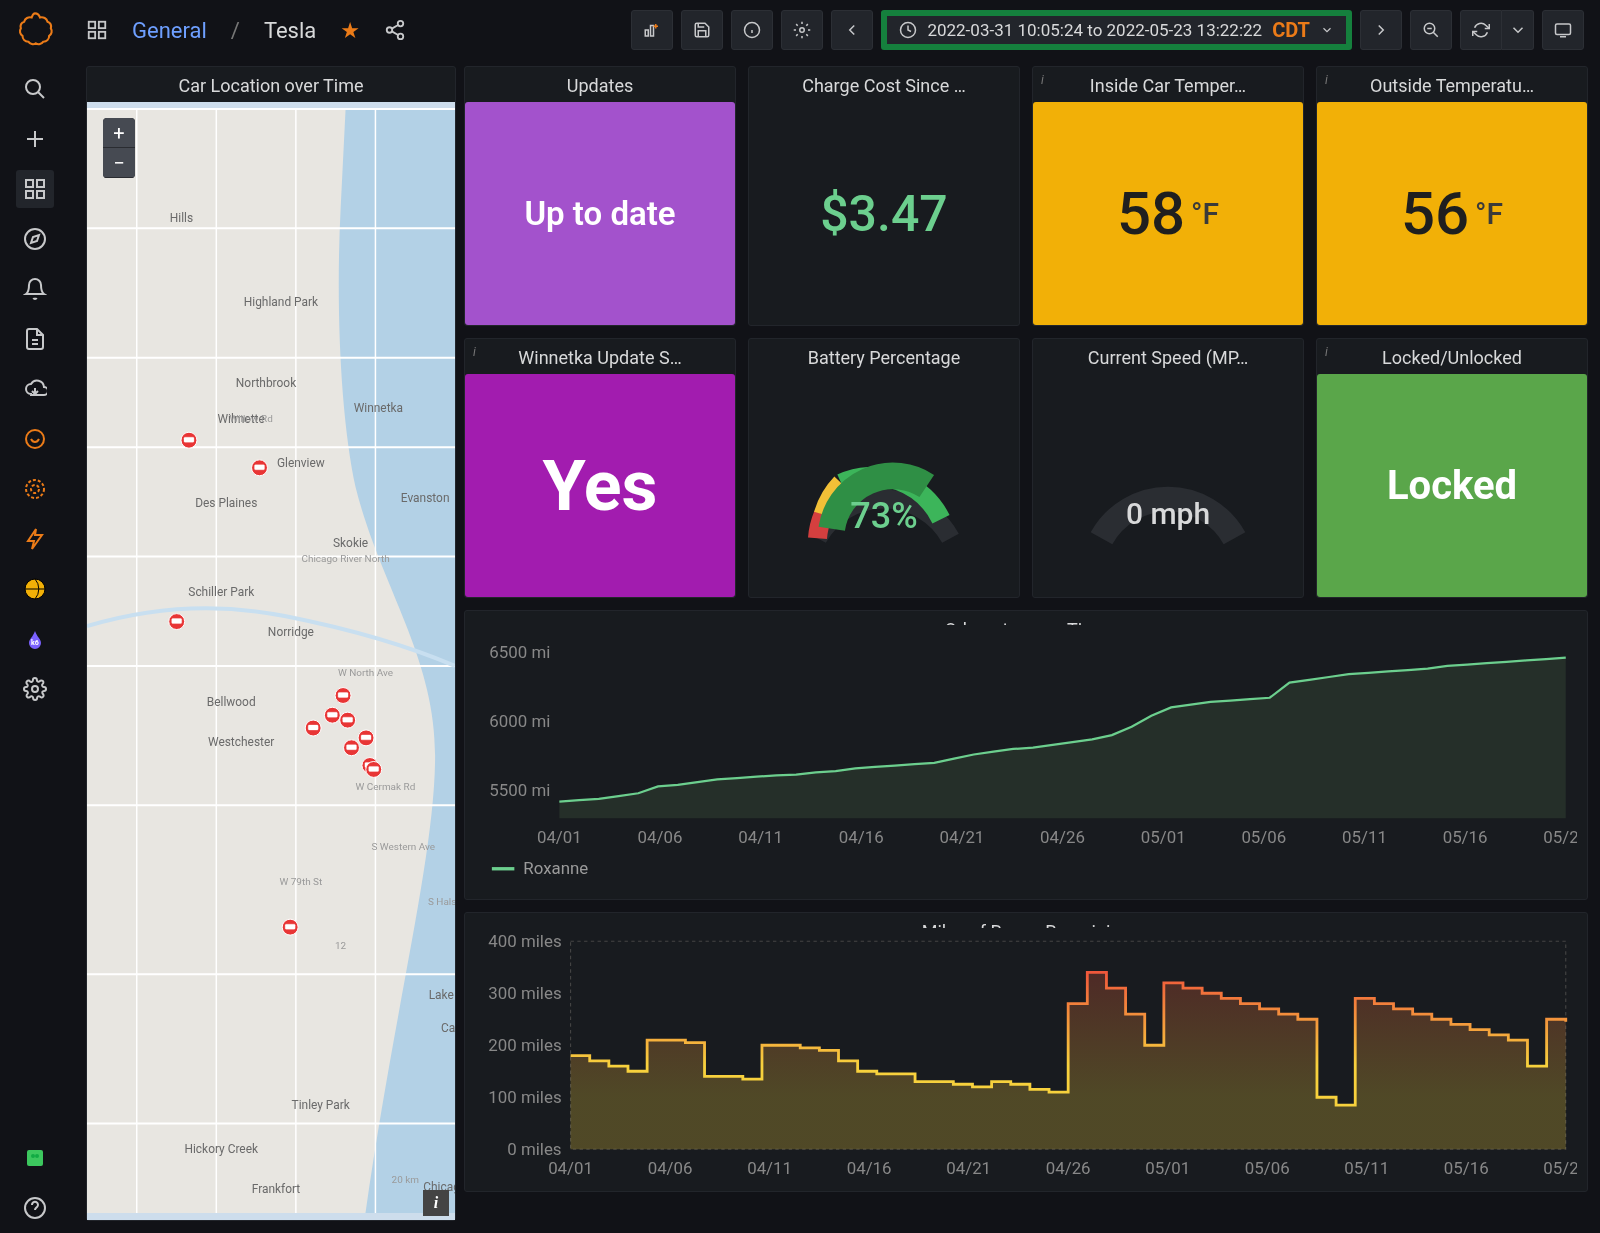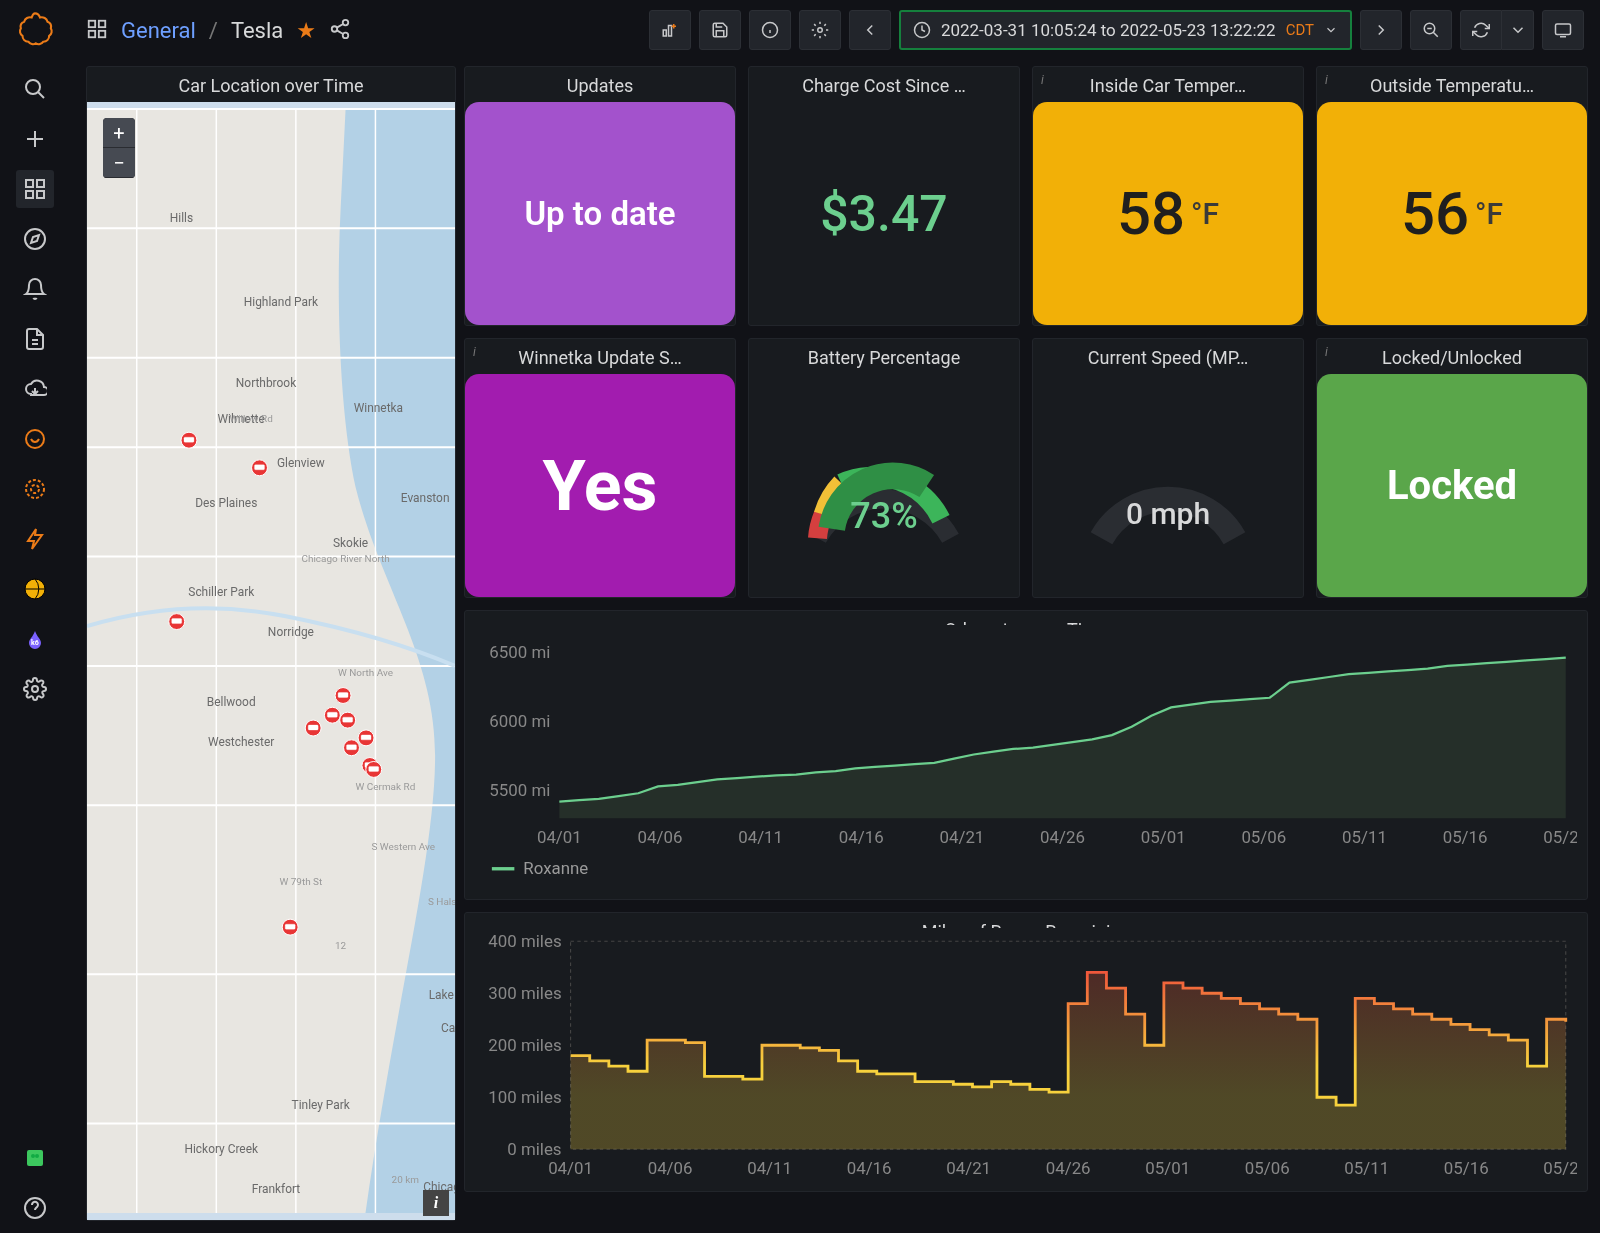--- a/index.html
+++ b/index.html
@@ -6,51 +6,51 @@
 body{background:#111217;color:#d8d9da;overflow:hidden}
 .app{width:1600px;height:1233px;display:flex;background:#111217}
 .sidebar{width:70px;background:#111217;display:flex;flex-direction:column;align-items:center;padding-top:10px;flex-shrink:0}
 .logo{width:40px;height:40px;display:flex;align-items:center;justify-content:center;margin-bottom:14px;cursor:pointer}
 .sidebar-icon{width:38px;height:38px;display:flex;align-items:center;justify-content:center;margin:6px 0;cursor:pointer;border-radius:3px}
 .sidebar-icon svg{width:24px;height:24px}
 .sidebar-icon.active{background:#22252b}
 .sidebar-spacer{flex:1}
 .main{flex:1;display:flex;flex-direction:column}
 .topbar{height:60px;display:flex;align-items:center;padding:0 16px;gap:10px}
-.breadcrumb{display:flex;gap:13px;font-size:22px}
+.breadcrumb{display:flex;align-items:center;gap:24px;font-size:22px}
 .breadcrumb svg{width:22px;height:22px}
 .breadcrumb a{color:#6e9fff;text-decoration:none}
 .breadcrumb .sep{color:#777}
 .breadcrumb .title{color:#d8d9da}
 .star{color:#eb7b18}
 .topbar-right{margin-left:auto;display:flex;gap:8px;align-items:center}
 .icon-btn{width:42px;height:40px;background:#22252b;border:1px solid #2c2f35;border-radius:3px;display:flex;align-items:center;justify-content:center;cursor:pointer}
 .icon-btn svg{width:18px;height:18px;stroke:#c7c8ca}
-.timepicker{height:40px;background:#22252b;border:2px solid #15803d;border-radius:3px;display:flex;align-items:center;padding:0 12px;gap:10px;cursor:pointer;font-size:17px}
-.timepicker .tz{color:#eb7b18;font-size:15px;font-weight:400}
+.timepicker{height:40px;background:#22252b;border:6px solid #15803d;border-radius:3px;display:flex;align-items:center;padding:0 12px;gap:10px;cursor:pointer;font-size:17px}
+.timepicker .tz{color:#eb7b18;font-size:20px;font-weight:700}
 .chevron{width:14px;height:14px}
 .refresh-group{display:flex}
 .refresh-group .icon-btn:first-child{border-radius:3px 0 0 3px}
 .refresh-group .icon-btn:last-child{border-radius:0 3px 3px 0;border-left:none;width:32px}
 .content{flex:1;display:flex;gap:8px;padding:6px 12px 12px 16px}
 .col-left{width:370px;display:flex;flex-direction:column}
 .col-right{flex:1;display:flex;flex-direction:column;gap:12px}
 .panel{background:#181b1f;border:1px solid #22252b;border-radius:3px;position:relative}
 .panel-title{text-align:center;font-size:18px;color:#d8d9da;padding:8px 0 6px 0;white-space:nowrap;overflow:hidden;text-overflow:ellipsis}
 .panel-info{position:absolute;top:6px;left:8px;color:#777;font-size:12px;font-style:italic}
 .map-panel{flex:1;display:flex;flex-direction:column}
 .map-body{flex:1;position:relative;background:#cdddec;margin:0}
 .map-zoom{position:absolute;top:16px;left:16px;background:#2c2f35;border-radius:4px;overflow:hidden;z-index:10}
 .map-zoom button{display:block;width:32px;height:30px;background:#464a52;color:#fff;border:none;font-size:20px;cursor:pointer;border-bottom:1px solid #2a2c31}
 .map-info{position:absolute;bottom:4px;right:6px;width:26px;height:26px;background:#444;color:#fff;display:flex;align-items:center;justify-content:center;font-family:serif;font-style:italic;font-weight:bold;cursor:pointer;z-index:10}
 .map-svg{position:absolute;inset:0;width:100%;height:100%}
 .marker{fill:#da3131;stroke:#fff;stroke-width:0.3}
 .row{display:flex;gap:12px;height:260px}
 .row .stat-panel{flex:1;display:flex;flex-direction:column}
-.stat-body{flex:1;border-radius:14px;display:flex;align-items:center;justify-content:center;font-size:44px;font-weight:500}
+.stat-body{flex:1;border-radius:3px;display:flex;align-items:center;justify-content:center;font-size:44px;font-weight:500}
 .stat-body.purple{background:#a352cc;color:#fff;font-size:33px;font-weight:600}
 .stat-body.yellow{background:#f2b007;color:#1f1f1f}
 .stat-body.yellow .val{font-size:60px;font-weight:500}
 .stat-body.yellow .unit{font-size:30px;margin-left:6px;color:#3a3a3a}
 .stat-body.blue{background:#a21caf;color:#fff;font-size:70px;font-weight:700}
 .stat-body.green{background:#5aa64a;color:#fff;font-size:40px;font-weight:700}
 .stat-body.dark{background:transparent;color:#6ccf8e;font-size:50px;font-weight:500}
 .gauge-body,.speed-body{flex:1;display:flex;align-items:center;justify-content:center;position:relative}
 .gauge-text{position:absolute;top:58%;left:50%;transform:translate(-50%,-20%);font-size:36px;font-weight:500;color:#6ccf8e}
 .speed-text{position:absolute;top:58%;left:50%;transform:translate(-50%,-20%);font-size:30px;font-weight:500;color:#d8d9da}

